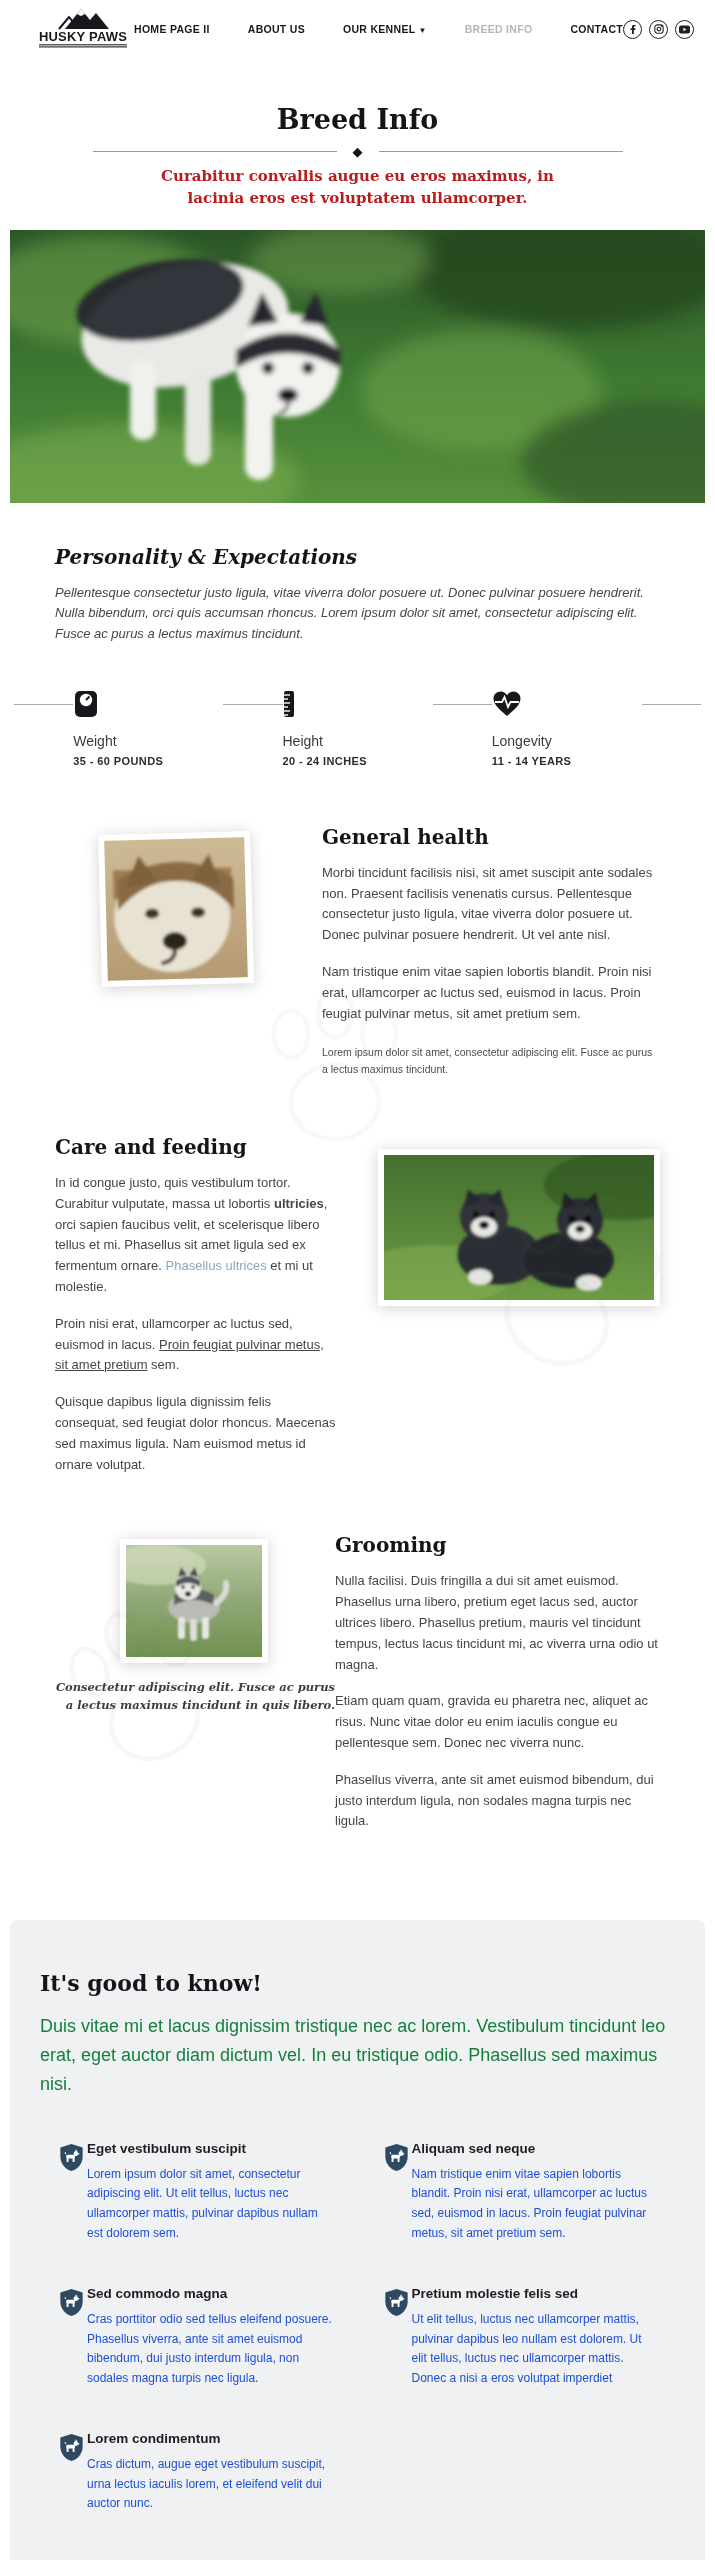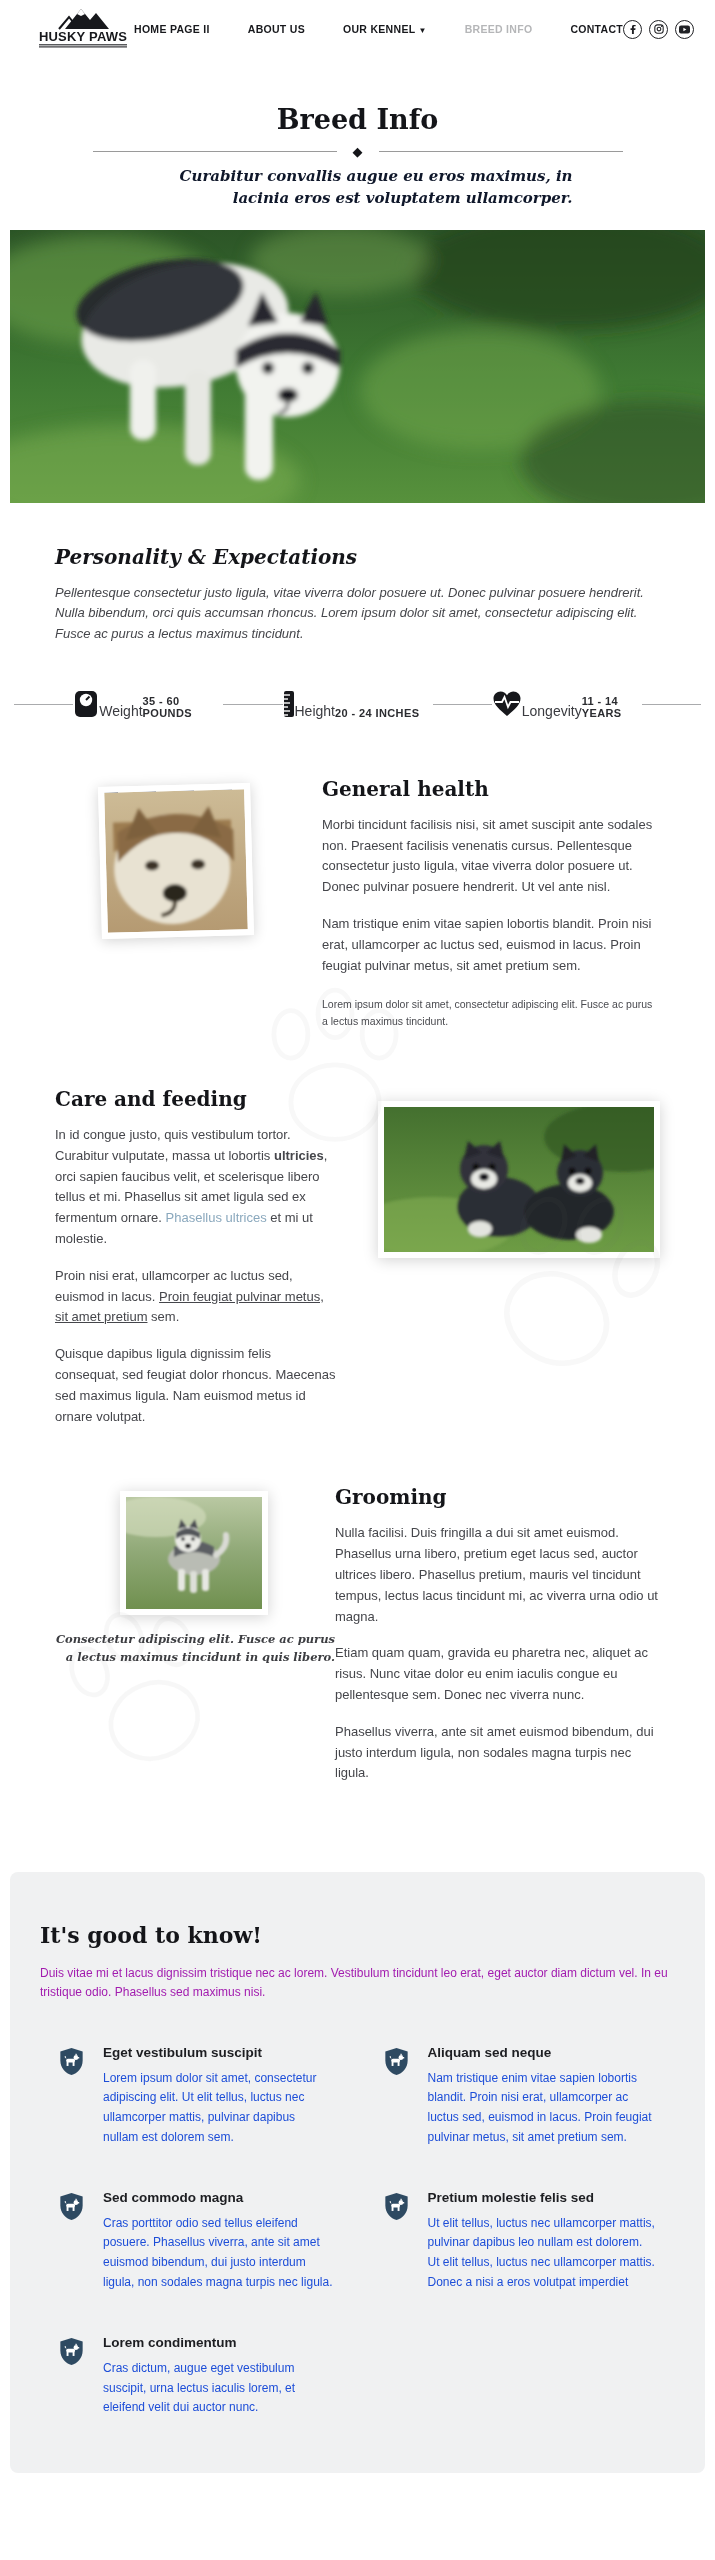--- a/index.html
+++ b/index.html
@@ -28,34 +28,34 @@
     display:flex; align-items:center; justify-content:center; cursor:pointer; background:#fff; }
   .social-circle svg { display:block; }
 
   
   .title-block { text-align:center; padding-top:48px; }
   .page-title { font-size:27px; font-weight:bold; color:#141519; }
   .divider { display:flex; align-items:center; justify-content:center; gap:16px;
     width:530px; margin:10px auto 8px; }
   .divider .line { flex:1; height:1px; background:#9a9a9a; }
   .divider .diamond { color:#141519; font-size:13px; line-height:1; }
-  .subtitle { font-style:italic; font-weight:bold; font-size:15px; color:#0f172a;
-    width:430px; margin:4px auto 0; line-height:1.45;text-align:right; }
+  .subtitle { font-weight:bold; font-size:15px; color:#b91c1c;
+    width:430px; margin:4px auto 0; line-height:1.45; }
 
   
   .hero { width:695px; height:273px; margin:20px auto 0; overflow:hidden; }
   .hero svg { display:block; }
   h2.sec { font-size:20px; font-weight:bold; color:#141519; margin-bottom:14px; }
   .body-p { font-size:13px; line-height:1.6; color:#45464b; }
 
   .personality { padding:42px 55px 8px;font-style:italic; }
 
   
   .stats { display:flex; align-items:flex-start; margin:36px 0 10px; padding:0 14px; }
-  .stat { display:flex; flex-direction:row; align-items:flex-end; width:150px; flex:0 0 auto; }
+  .stat { display:flex; flex-direction:column; align-items:flex-start; width:150px; flex:0 0 auto; }
   .stat-icon { height:30px; display:flex; align-items:center; }
   .stat-label { font-size:14px; color:#3a3b40; margin-top:14px; }
   .stat-value { font-size:11px; font-weight:bold; letter-spacing:.4px; color:#2b2c30; margin-top:6px; }
   .stat-line { flex:1; height:1px; background:#aaabad; margin-top:15px; }
 
   
   .row { display:flex; padding:0 55px; margin-top:58px; }
   .row .col-text { flex:1; }
   .photo-frame { background:#fff; border:6px solid #fff; box-shadow:0 2px 14px rgba(0,0,0,.18); }
   .gh-photo { width:152px; height:152px; margin:8px 70px 0 45px; transform:rotate(-1.5deg); }
@@ -67,24 +67,24 @@
   .mb { margin-bottom:16px; }
   .note { font-size:10.5px; line-height:1.55; color:#4a4b50; margin-top:20px; }
   .ital-link { color:#8aa8bd; cursor:pointer; }
   .und-link { color:#45464b; text-decoration:underline; cursor:pointer; }
 
   
   .gtk { background:#f0f1f2; border-radius:8px; width:695px; margin:88px auto 0;
     padding:50px 30px 55px 30px; }
   .gtk h2 { font-size:22px; font-weight:bold; color:#141519; margin-bottom:16px;
     font-family:"DejaVu Serif", serif; }
-  .gtk-intro { font-size:12px; line-height:1.6; color:#a21caf; margin-bottom:42px; }
+  .gtk-intro { font-size:18px; line-height:1.6; color:#15803d; margin-bottom:42px; }
   .gtk-grid { display:grid; grid-template-columns:1fr 1fr; column-gap:50px; row-gap:42px;
     padding:0 18px; }
-  .gtk-item { display:flex; gap:18px; }
+  .gtk-item { display:flex; gap:2px; }
   .gtk-shield { flex:0 0 auto; margin-top:2px; }
   .gtk-title { font-size:13.5px; font-weight:bold; color:#1d1e22; margin-bottom:9px; }
   .gtk-body { font-size:12px; line-height:1.65; color:#1d4ed8; }
 
   
   .paw { position:absolute; opacity:.05; pointer-events:none; }
 </style>
 </head>
 <body>
 

